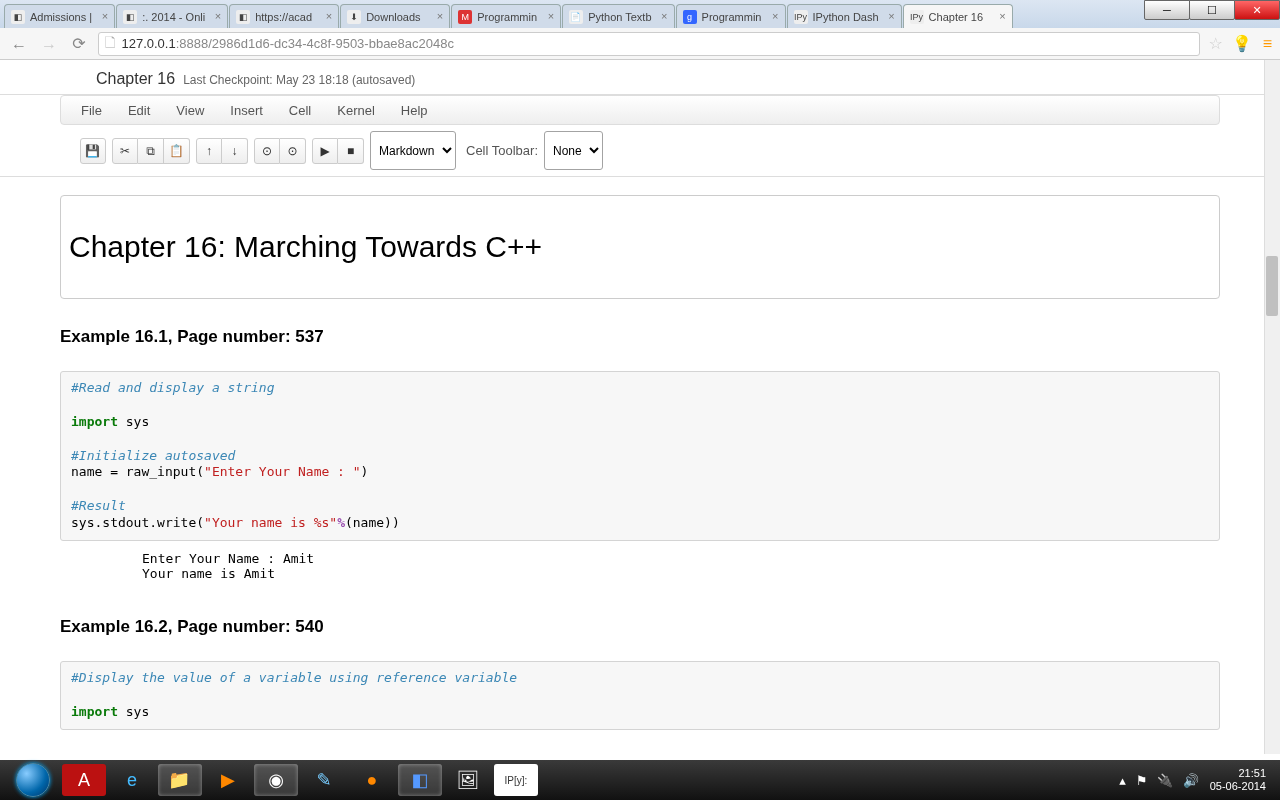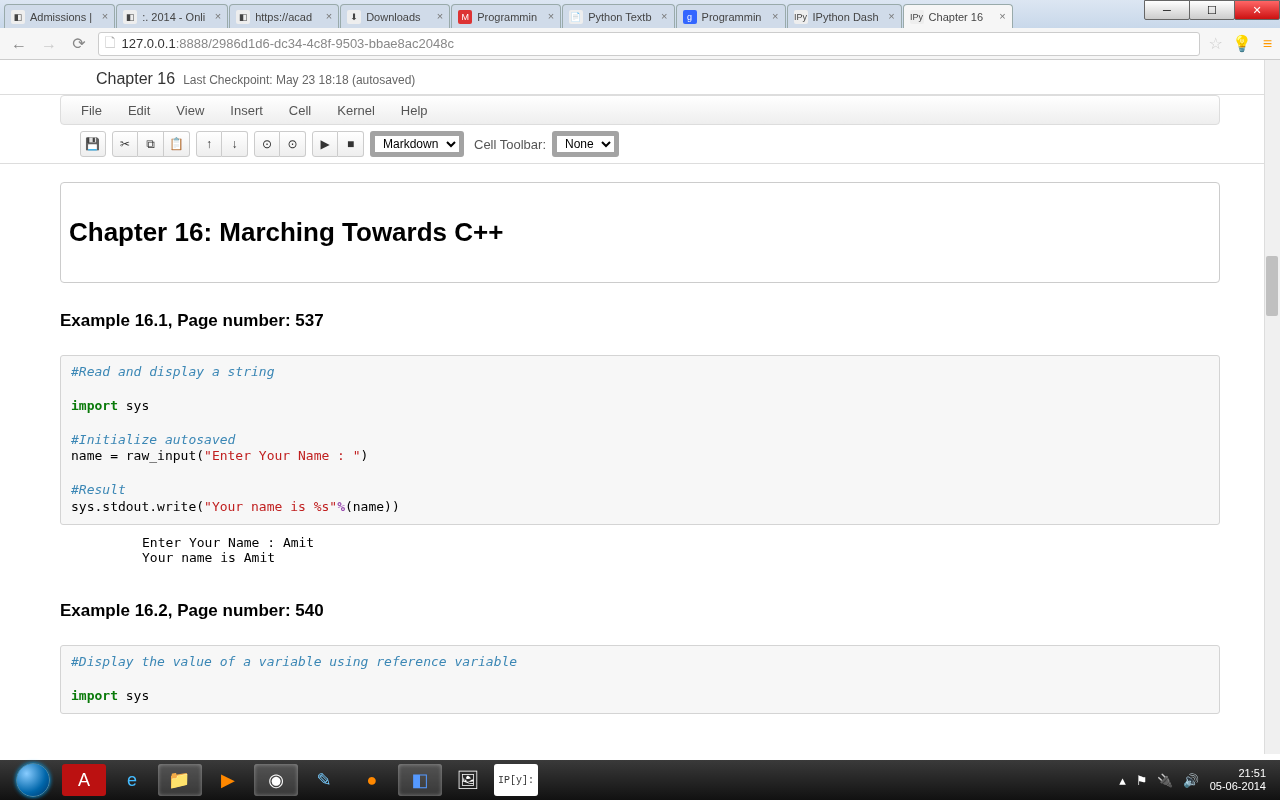--- a/index.html
+++ b/index.html
@@ -38,27 +38,27 @@
   .menubar span { cursor: pointer; }
   
   
   .toolbar { display: flex; align-items: center; padding: 6px 0 6px 80px; gap: 6px; border-bottom: 1px solid #ddd;}
   .tbtn { width: 26px; height: 26px; border: 1px solid #ccc; border-radius: 3px; background: linear-gradient(#fff,#eee); display: flex; align-items: center; justify-content: center; font-size: 12px; cursor: pointer; color: #333;}
   .tgroup { display: flex; }
   .tgroup .tbtn { border-radius: 0;}
   .tgroup .tbtn:first-child { border-radius: 3px 0 0 3px;}
   .tgroup .tbtn:last-child { border-radius: 0 3px 3px 0; border-left: none;}
   .tgroup .tbtn:not(:first-child) { border-left: none;}
-  select.tsel { height: 26px; border: 5px solid #a3a3a3; border-radius: 3px; font-size: 12px; padding: 0 4px; background: #fff;}
+  select.tsel { height: 39px; border: 1px solid #a3a3a3; border-radius: 3px; font-size: 12px; padding: 0 4px; background: #fff;}
   .tlabel { font-size: 13px; color: #555; margin-left: 4px;}
   
   
   .nb-body { padding: 18px 60px 0 60px; height: 570px; overflow-y: auto;}
   .title-cell { border: 1px solid #ccc; border-radius: 4px; padding: 34px 8px; margin-bottom: 28px;}
-  .title-cell h1 { font-size: 26px; font-weight: bold; color: #000;}
+  .title-cell h1 { font-size: 30px; font-weight: normal; color: #000;}
   .sub-h { font-size: 17px; font-weight: bold; margin: 18px 0 24px 0;}
   
   .code-cell { display: flex; margin-bottom: 6px;}
   .prompt { width: 72px; text-align: right; padding-right: 10px; font-family: monospace; font-size: 13px; color: #18477a; padding-top: 8px;}
   .code-box { flex: 1; border: 1px solid #d4d4d4; background: #f7f7f7; border-radius: 3px; padding: 8px 10px; font-family: monospace; font-size: 13px; line-height: 1.3; white-space: pre;}
   .output { margin-left: 72px; font-family: monospace; font-size: 13px; padding: 4px 10px 18px 10px; white-space: pre;}
   
   .c-comment { color: #3b87b5; font-style: italic;}
   .c-keyword { color: #0a7a0a; font-weight: bold;}
   .c-string { color: #c02020;}
@@ -236,21 +236,21 @@
     </div>
   <div class="task-icon" style="background:#b11">A</div>
   <div class="task-icon" style="color:#4bf">e</div>
   <div class="task-icon active">📁</div>
   <div class="task-icon" style="color:#f80">▶</div>
   <div class="task-icon active">◉</div>
   <div class="task-icon" style="color:#7cf">✎</div>
   <div class="task-icon" style="color:#f80">●</div>
   <div class="task-icon active" style="color:#59f">◧</div>
   <div class="task-icon">🖼</div>
-  <div class="task-icon active" style="background:#fff;color:#333;font-size:10px;font-family:Liberation Mono, monospace">IP[y]:</div>
+  <div class="task-icon active" style="background:#fff;color:#333;font-size:10px;font-family:Liberation Sans, sans-serif">IP[y]:</div>
   <div class="tray">
     <span class="tray-ico">▴</span>
     <span class="tray-ico">⚑</span>
     <span class="tray-ico">🔌</span>
     <span class="tray-ico">🔊</span>
     <div class="tray-time">
       <div>21:51</div>
       <div>05-06-2014</div>
     </div>
   </div>

